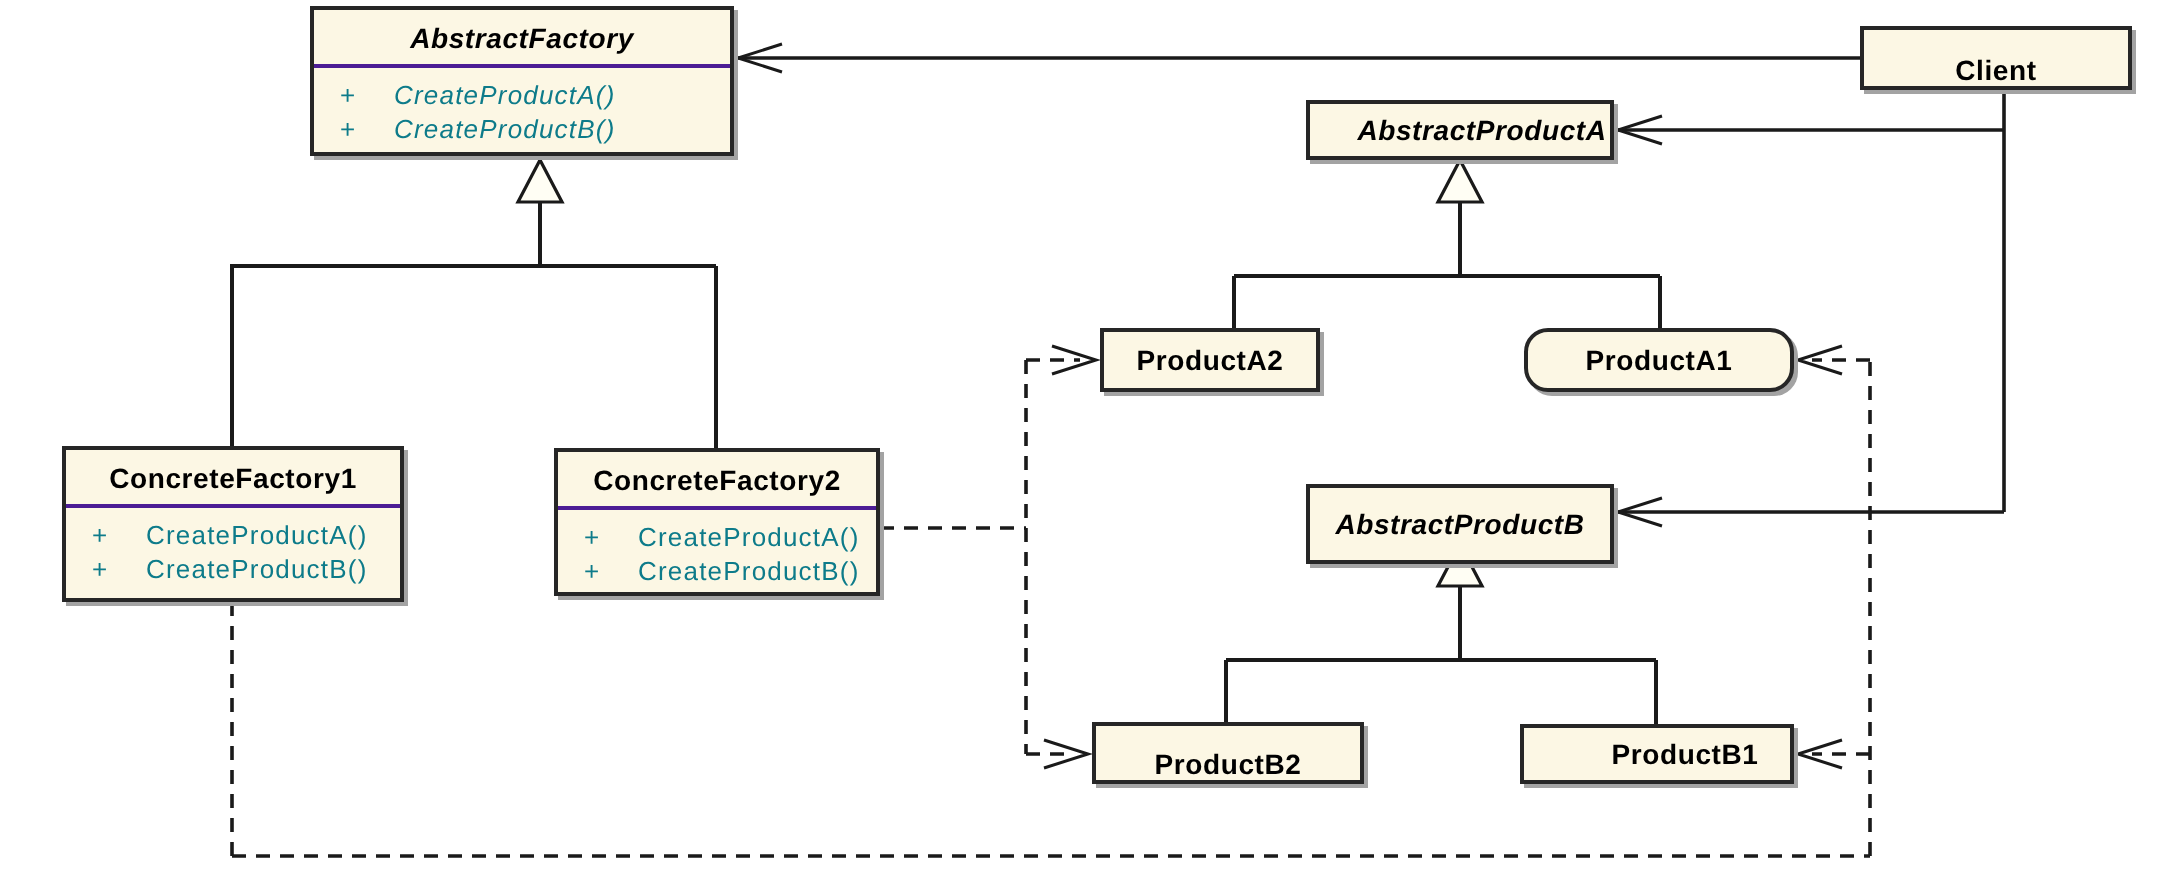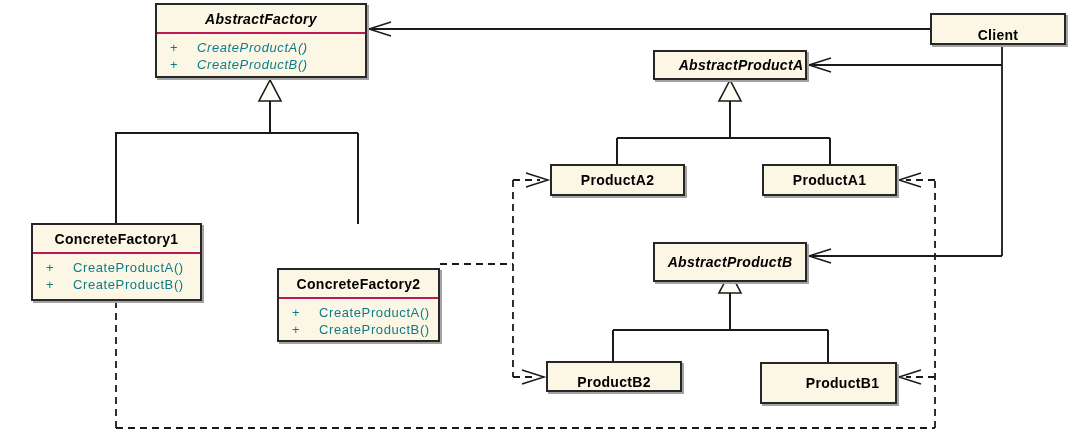--- a/index.html
+++ b/index.html
@@ -10,21 +10,21 @@
   svg.wires{position:absolute;left:0;top:0;width:1084px;height:445px;}
   .uml-box{
     position:absolute;box-sizing:border-box;
     background:#FCF7E4;border:2px solid #262626;
     box-shadow:2px 2px 0 #a3a3a3;
   }
   .uml-title{
     height:26px;display:flex;align-items:center;justify-content:center;
     font-weight:bold;font-size:14px;color:#000;letter-spacing:.3px;white-space:nowrap;
   }
-  .uml-box.compartmented .uml-title{border-bottom:2px solid #be185d;height:27px;}
+  .uml-box.compartmented .uml-title{border-bottom:2px solid #4c1d95;height:27px;}
   .uml-box.single{display:flex;}
   .uml-box.single .uml-title{height:auto;flex:1;}
   .abstract .uml-title{font-style:italic;}
   .uml-methods{padding-top:5px;color:#0D7B8A;font-size:13px;letter-spacing:.6px;}
   .uml-method{display:flex;align-items:baseline;line-height:17px;white-space:nowrap;}
   .uml-method .vis{padding-left:13px;width:27px;flex:none;}
   .abstract .uml-method .sig{font-style:italic;}
 </style>
 </head>
 <body>
@@ -87,43 +87,43 @@
   </div>
 
   <div class="uml-box single" style="left:930px;top:13px;width:136px;height:32px;align-items:flex-end;">
     <div class="uml-title">Client</div>
   </div>
 
   <div class="uml-box single abstract" style="left:653px;top:50px;width:154px;height:30px;padding-left:22px;">
     <div class="uml-title">AbstractProductA</div>
   </div>
 
-  <div class="uml-box single" style="left:550px;top:164px;width:135px;height:32px;">
+  <div class="uml-box single" style="left:550px;top:164px;width:110px;height:32px;">
     <div class="uml-title">ProductA2</div>
   </div>
 
-  <div class="uml-box single" style="left:762px;top:164px;width:135px;height:32px;">
+  <div class="uml-box single" style="left:762px;top:164px;width:135px;height:32px;border-radius:12px;">
     <div class="uml-title">ProductA1</div>
   </div>
 
   <div class="uml-box compartmented" style="left:31px;top:223px;width:171px;height:78px;">
     <div class="uml-title">ConcreteFactory1</div>
     <div class="uml-methods">
       <div class="uml-method">
         <span class="vis">+</span>
         <span class="sig">CreateProductA()</span>
       </div>
       <div class="uml-method">
         <span class="vis">+</span>
         <span class="sig">CreateProductB()</span>
       </div>
     </div>
   </div>
 
-  <div class="uml-box compartmented" style="left:277px;top:224px;width:163px;height:74px;margin-top:44px;">
+  <div class="uml-box compartmented" style="left:277px;top:224px;width:163px;height:74px;">
     <div class="uml-title">ConcreteFactory2</div>
     <div class="uml-methods">
       <div class="uml-method">
         <span class="vis">+</span>
         <span class="sig">CreateProductA()</span>
       </div>
       <div class="uml-method">
         <span class="vis">+</span>
         <span class="sig">CreateProductB()</span>
       </div>
@@ -131,17 +131,17 @@
   </div>
 
   <div class="uml-box single abstract" style="left:653px;top:242px;width:154px;height:40px;">
     <div class="uml-title">AbstractProductB</div>
   </div>
 
   <div class="uml-box single" style="left:546px;top:361px;width:136px;height:31px;align-items:flex-end;">
     <div class="uml-title">ProductB2</div>
   </div>
 
-  <div class="uml-box single" style="left:760px;top:362px;width:137px;height:42px;padding-left:28px;">
+  <div class="uml-box single" style="left:760px;top:362px;width:137px;height:30px;padding-left:28px;">
     <div class="uml-title">ProductB1</div>
   </div>
 
 </div>
 
 </body></html>

